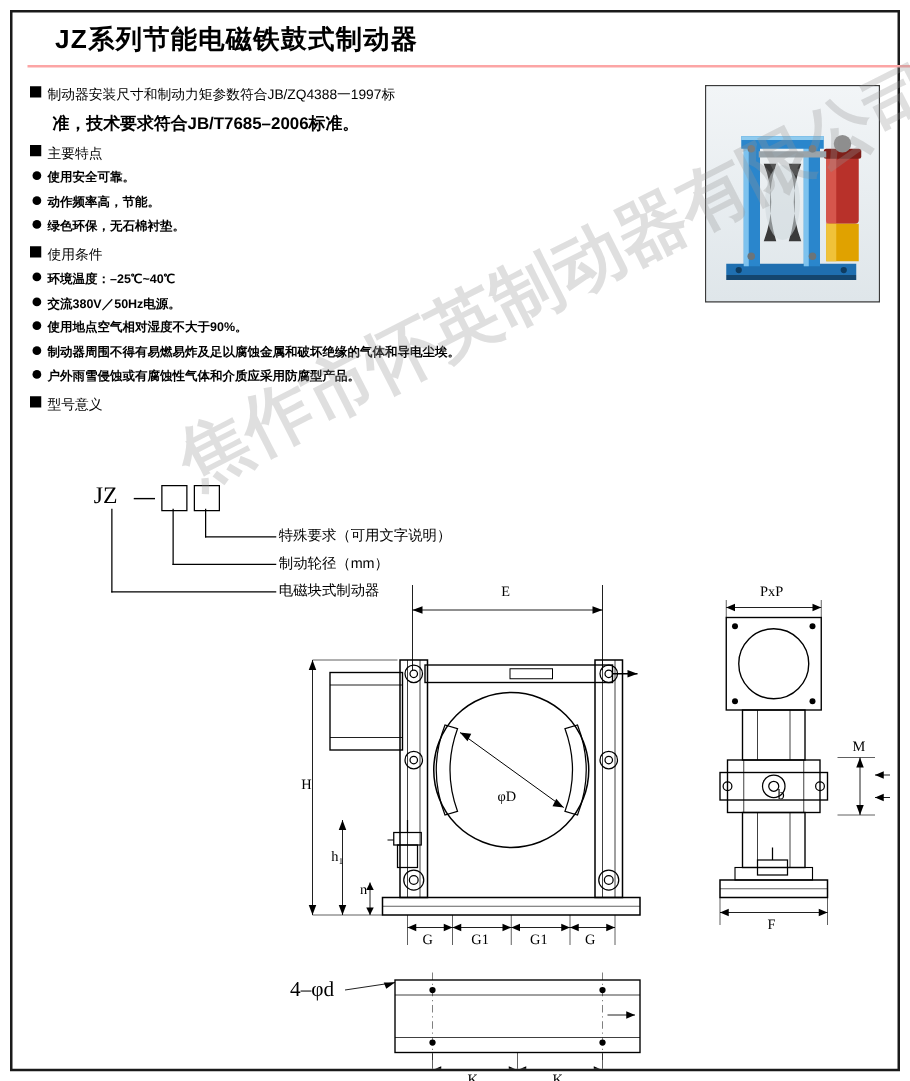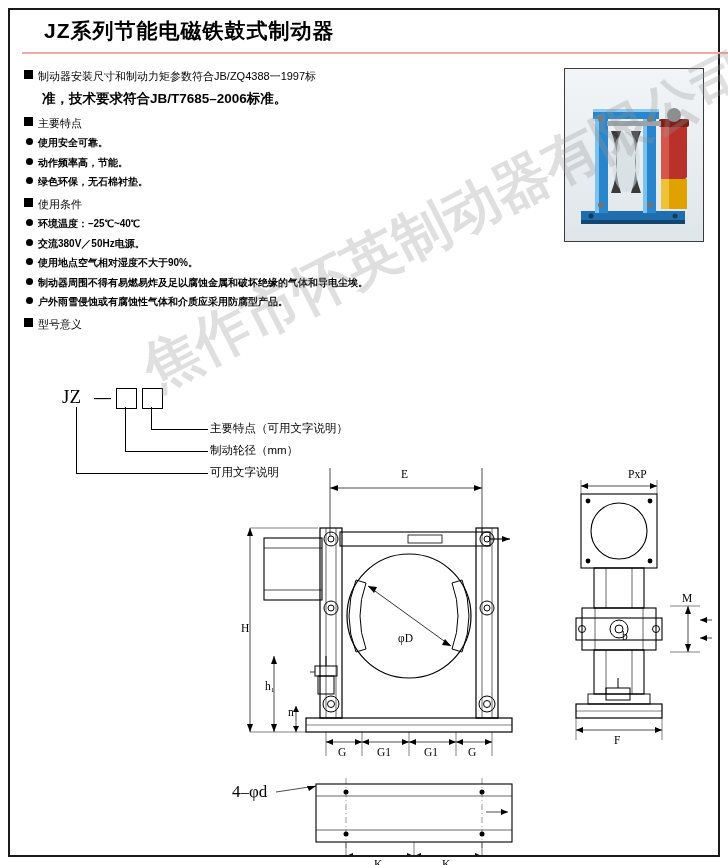--- a/index.html
+++ b/index.html
@@ -94,21 +94,21 @@
     width: 138px;
     height: 172px;
     border: 1px solid #3b3b3b;
     background: #e9eef2;
     overflow: hidden;
   }
   .photo-inner { position: absolute; inset: 0; }
   
   .model-area {
     position: absolute;
-    left: 52px;
+    left: 65px;
     top: 372px;
     width: 320px;
     height: 110px;
   }
   .model-jz {
     position: absolute;
     left: 0; top: 4px;
     font-size: 19px;
     font-family: "Liberation Serif", serif;
   }
@@ -249,27 +249,27 @@
     </div>
   </div>
 
   <div class="model-area">
     <div class="model-jz">JZ</div>
     <div class="model-dash">—</div>
     <div class="box1"></div>
     <div class="box2"></div>
 
     <div class="lead" style="left:89px; top:25px; width:56px; height:22px;"></div>
-    <div class="lead-lbl" style="left:148px; top:39px;">主要特点（可用文字说明）</div>
+    <div class="lead-lbl" style="left:148px; top:39px;">特殊要求（可用文字说明）</div>
 
     <div class="lead" style="left:63px; top:25px; width:82px; height:44px;"></div>
     <div class="lead-lbl" style="left:148px; top:61px;">制动轮径（mm）</div>
 
     <div class="lead" style="left:14px; top:25px; width:131px; height:66px;"></div>
-    <div class="lead-lbl" style="left:148px; top:83px;">可用文字说明</div>
+    <div class="lead-lbl" style="left:148px; top:83px;">电磁块式制动器</div>
   </div>
 
   <div class="watermark">焦作市怀英制动器有限公司</div>
 
   <div class="drawings">
     <svg viewBox="0 0 712 415" width="712" height="415">
       <g stroke="#000" fill="none" stroke-width="1">
 
         <line x1="320" y1="28" x2="320" y2="96" stroke-width="0.7"></line>
         <line x1="472" y1="28" x2="472" y2="96" stroke-width="0.7"></line>
@@ -444,19 +444,19 @@
     <div class="dim-label" style="left:278px; top:266px;">n</div>
     <div class="dim-label" style="left:388px; top:164px;margin-top:28px;">φD</div>
     <div class="dim-label" style="left:328px; top:306px;">G</div>
     <div class="dim-label" style="left:367px; top:306px;">G1</div>
     <div class="dim-label" style="left:414px; top:306px;">G1</div>
     <div class="dim-label" style="left:458px; top:306px;">G</div>
     <div class="dim-label" style="left:364px; top:418px;">K</div>
     <div class="dim-label" style="left:432px; top:418px;">K</div>
     <div class="dim-label" style="left:222px; top:342px; font-size:17px;">4–φd</div>
 
-    <div class="dim-label" style="left:598px; top:28px;margin-left:20px;">PxP</div>
+    <div class="dim-label" style="left:598px; top:28px;">PxP</div>
     <div class="dim-label" style="left:672px; top:152px;">M</div>
     <div class="dim-label" style="left:612px; top:190px;">b</div>
     <div class="dim-label" style="left:604px; top:294px;">F</div>
   </div>
 
 </div>
 
 </body></html>

